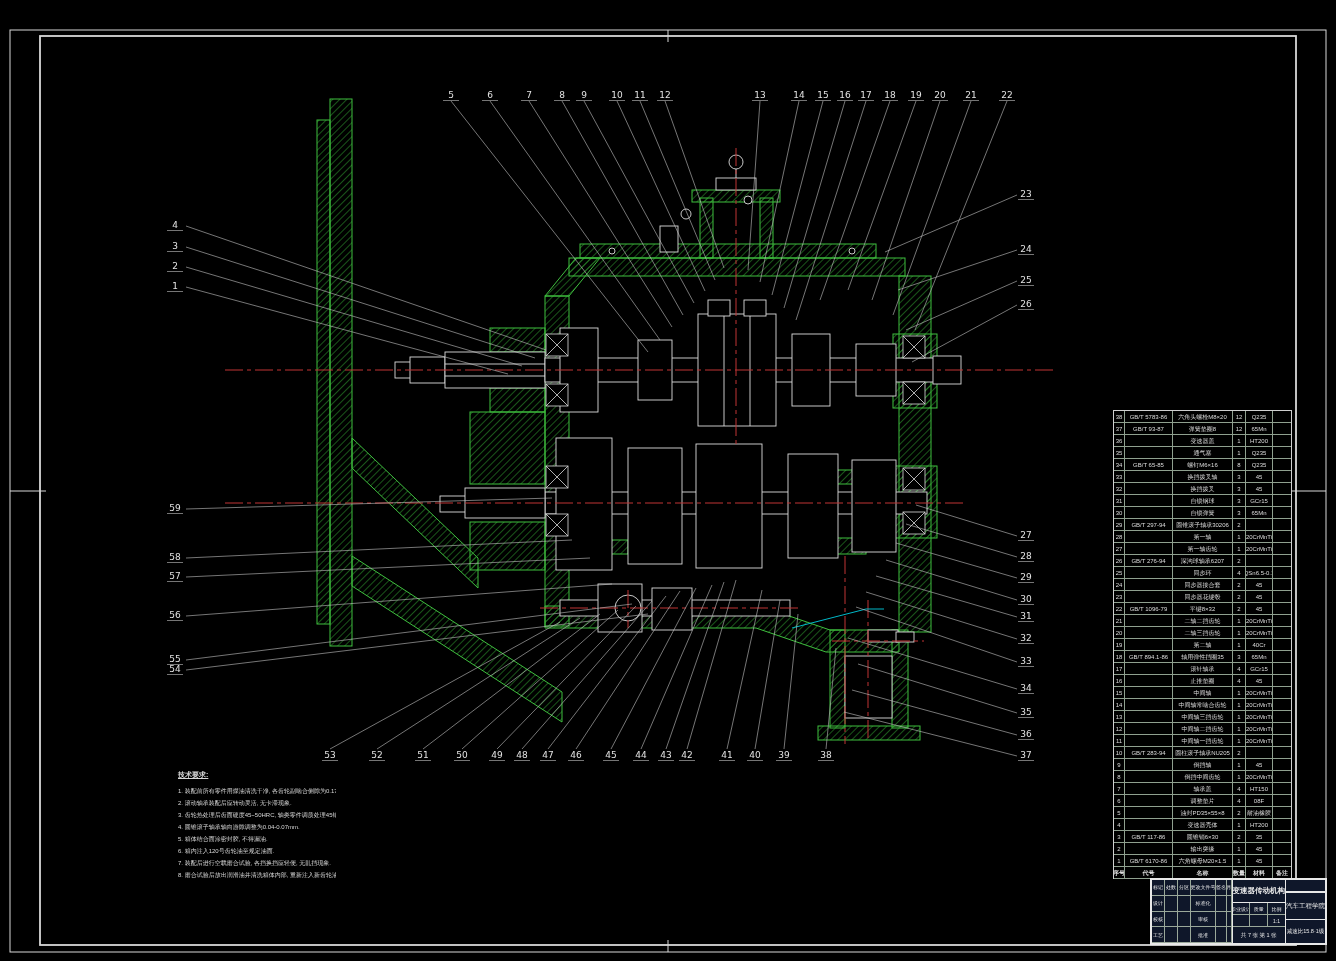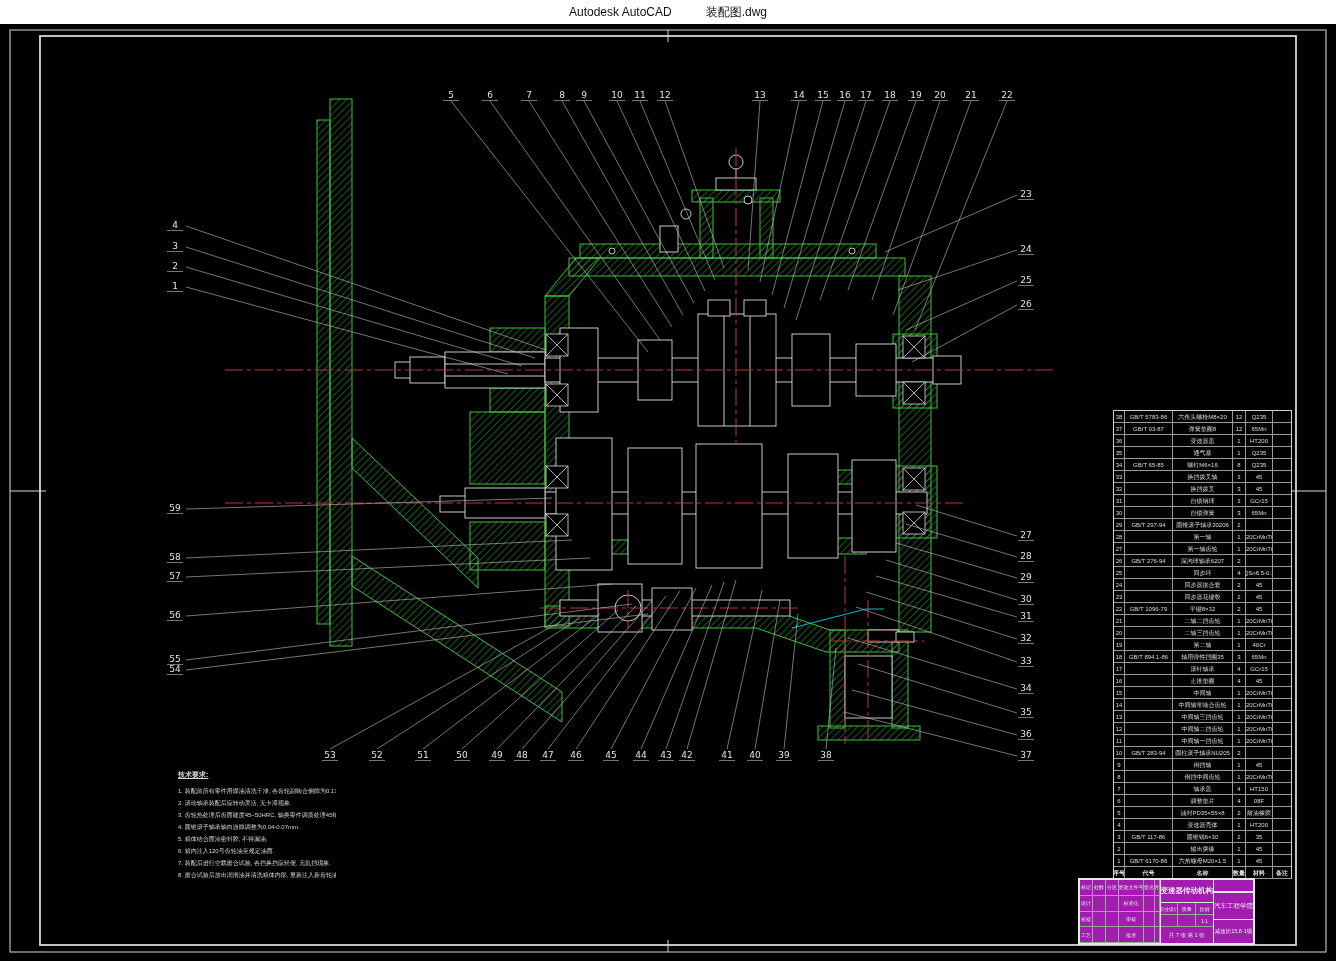--- a/index.html
+++ b/index.html
@@ -19,22 +19,22 @@
   .note-line{font-size:6px;line-height:12px;white-space:nowrap;overflow:hidden;}
   
   .parts-table{position:absolute;left:1113px;top:410px;width:177px;z-index:3;color:#ddd;
     border-left:1px solid #cfcfcf;border-right:1px solid #cfcfcf;border-top:1px solid #cfcfcf;background:#000;}
   .pt-row{display:grid;grid-template-columns:11px 48px 60px 13px 27px 1fr;height:12px;}
   .pt-row .c{border-right:1px solid #8fa08f;border-bottom:1px solid #8fa08f;overflow:hidden;
     display:flex;align-items:center;justify-content:center;font-size:6px;line-height:1;white-space:nowrap;}
   .pt-row .c:last-child{border-right:none;}
   .pt-head .c{font-weight:bold;}
   
-  .title-block{position:absolute;left:1078px;top:878px;width:177px;height:67px;z-index:3;
-    border:2px solid #e8e8e8;display:flex;color:#e8e8e8;background:#a21caf;box-sizing:border-box;}
+  .title-block{position:absolute;left:1150px;top:878px;width:177px;height:67px;z-index:3;
+    border:2px solid #e8e8e8;display:flex;color:#e8e8e8;background:#0f172a;box-sizing:border-box;}
   .tb-left{width:86px;border-right:1px solid #e8e8e8;display:flex;flex-direction:column;}
   .tb-grid{display:grid;grid-template-columns:13px 13px 13px 25px 11px 1fr;flex:1;}
   .tb-grid .c{border-right:1px solid #9aa89a;border-bottom:1px solid #9aa89a;font-size:5px;
     overflow:hidden;display:flex;align-items:center;justify-content:center;white-space:nowrap;}
   .tb-mid{width:55px;border-right:1px solid #e8e8e8;display:flex;flex-direction:column;}
   .tb-name{height:22px;display:flex;align-items:center;justify-content:center;font-size:7.5px;
     font-weight:bold;border-bottom:1px solid #e8e8e8;white-space:nowrap;overflow:hidden;}
   .tb-3{display:flex;height:11px;border-bottom:1px solid #9aa89a;}
   .tb-3 div{flex:1;border-right:1px solid #9aa89a;font-size:5px;display:flex;align-items:center;
     justify-content:center;overflow:hidden;white-space:nowrap;}
@@ -45,24 +45,20 @@
   .tb-school{height:26px;border-bottom:1px solid #e8e8e8;display:flex;align-items:center;
     justify-content:center;font-size:6.5px;white-space:nowrap;overflow:hidden;}
   .tb-dno{flex:1;display:flex;align-items:center;justify-content:center;font-size:5.5px;
     white-space:nowrap;overflow:hidden;}
 </style>
 </head>
 <body>
 
 <div id="app">
 
-  <div class="titlebar">
-    <span>Autodesk AutoCAD</span>
-    <span>装配图.dwg</span>
-  </div>
 
   <svg id="dwg" width="1336" height="961" viewBox="0 0 1336 961">
     <defs>
       <pattern id="hatch" width="5" height="5" patternUnits="userSpaceOnUse" patternTransform="rotate(45)">
         <line x1="0" y1="0" x2="0" y2="5" stroke="#2f9e2f" stroke-width="1.1"></line>
       </pattern>
     </defs>
 
     <g stroke="#d8d8d8" fill="none">
       <rect x="10" y="30" width="1316" height="922" stroke-width="1"></rect>

